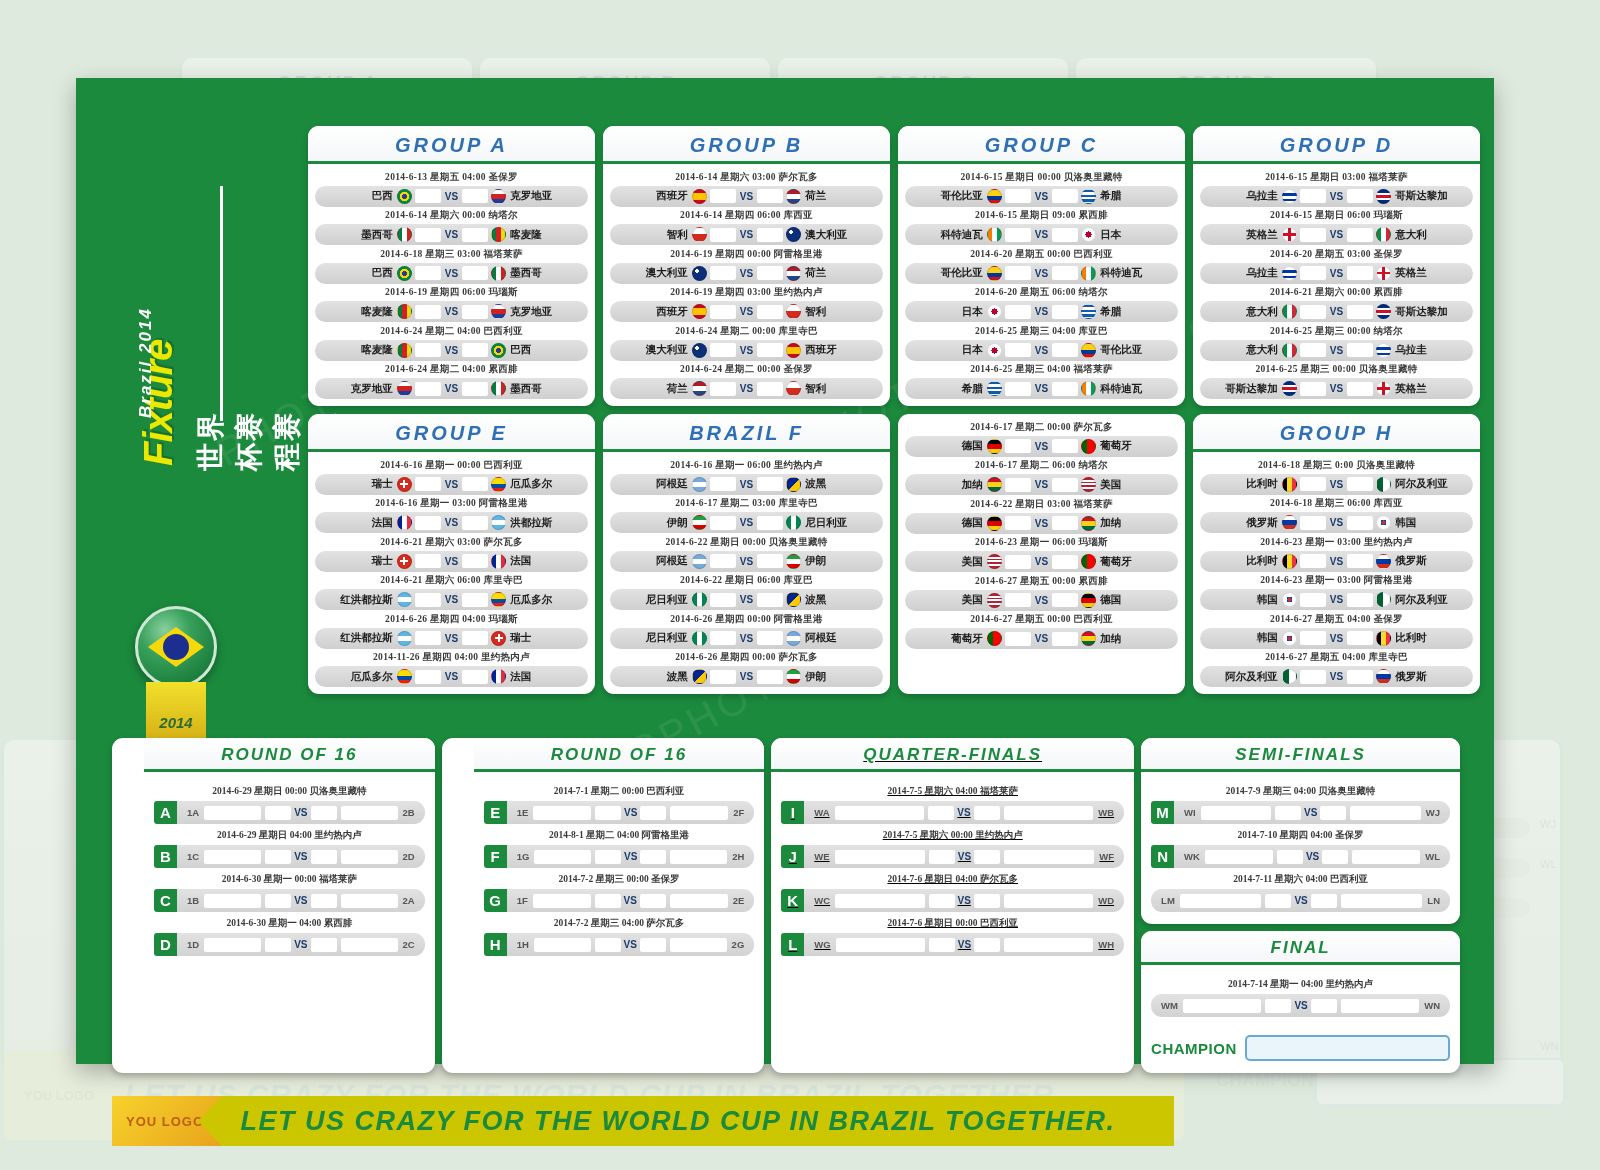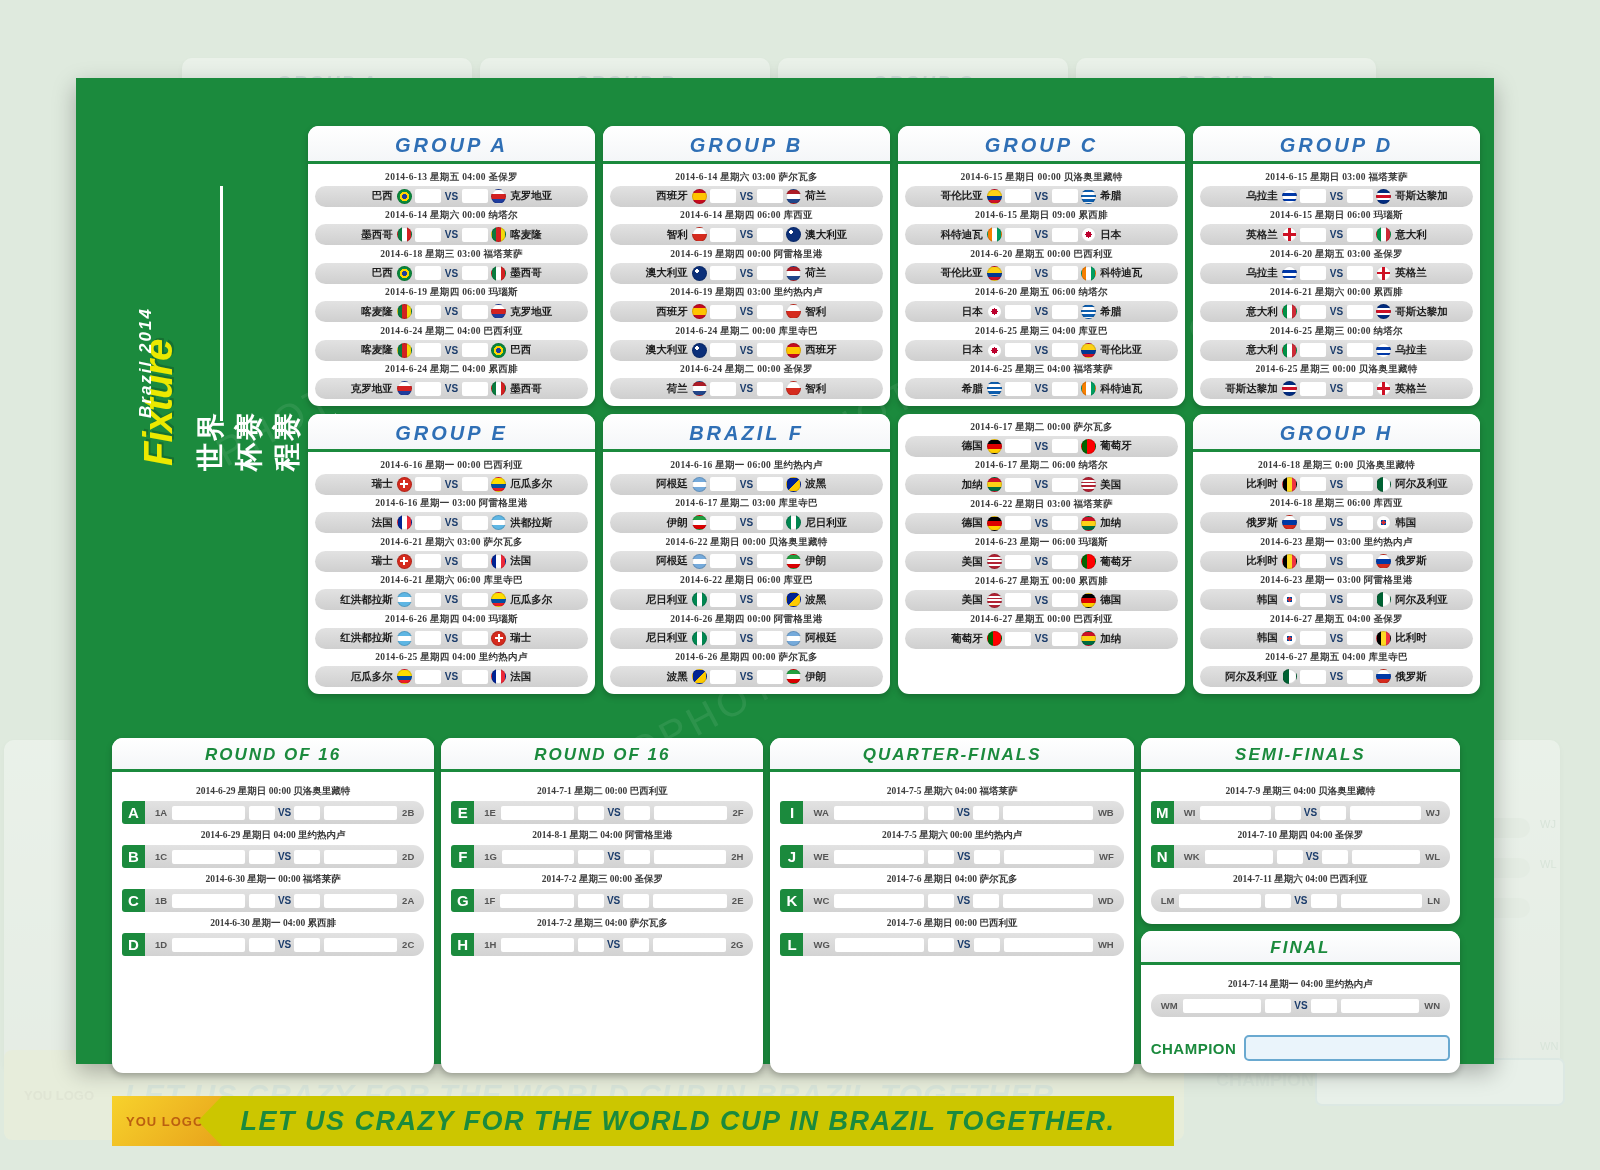--- a/index.html
+++ b/index.html
@@ -178,22 +178,22 @@
     flex:0 0 auto; padding:0 1px;
   }
 
   
   #knockout{ position:absolute; left:36px; top:660px; width:1348px; display:flex; gap:7px; }
   .ko-card{
     background:#fff; border-radius:11px;
     box-shadow:0 3px 6px rgba(0,0,0,.22);
     overflow:hidden;
   }
-  .ko-w-r16{ width:330px; }
-  .ko-w-qf{ width:372px; }
+  .ko-w-r16{ width:330px;padding-left:32px; }
+  .ko-w-qf{ width:372px;text-decoration:underline; }
   .ko-right{ width:327px; display:flex; flex-direction:column; gap:7px;}
   .ko-head{
     height:34px;line-height:34px;text-align:center;
     font-size:17px;font-weight:bold;font-style:italic;
     color:#1b8a3d; letter-spacing:2px;
     background:linear-gradient(#ffffff,#f4f6f8);
     border-bottom:3px solid #1b8a3d;
   }
   .ko-body{ padding:8px 10px 12px; }
   .ko-date{
@@ -288,20 +288,29 @@
     <span style="left:980px;top:200px;">PHOTOPHOTO.CN</span>
     <span style="left:420px;top:620px;">PHOTOPHOTO.CN</span>
   </div>
 
   <div id="sidebar">
     <div id="title-rule"></div>
     <div class="vert-title" id="title-cn">世界杯赛程赛果表</div>
     <div class="vert-title" id="title-fixture">Fixture</div>
     <div class="vert-title" id="title-brazil">Brazil 2014</div>
 
+    <div id="badge-wrap">
+      <div id="badge-ball">
+        <div id="badge-diamond"></div>
+        <div id="badge-globe"></div>
+      </div>
+      <div id="badge-ribbon">
+        <div id="badge-year">2014</div>
+      </div>
+    </div>
   </div>
 
   <div id="groups">
     <div class="grp-row" id="grp-row-1">
         <div class="group-card">
           <div class="group-head">GROUP A</div>
           <div class="group-body">
             <div class="mdate">2014-6-13 星期五 04:00  圣保罗</div>
             <div class="mrow">
               <div class="t-name t-left">巴西</div>
@@ -637,21 +646,21 @@
               <div class="vs">VS</div>
               <div class="score"></div>
               <div class="flag" style="background: rgb(213, 43, 30);">
                 <div style="position:relative;width:100%;height:100%">
                   <div style="position:absolute;left:42%;top:18%;width:16%;height:64%;background:#fff"></div>
                   <div style="position:absolute;left:18%;top:42%;width:64%;height:16%;background:#fff"></div>
                 </div>
               </div>
               <div class="t-name t-right">瑞士</div>
             </div>
-            <div class="mdate">2014-6-25 星期四 04:00  里约热内卢</div>
+            <div class="mdate">2014-11-26 星期四 04:00  里约热内卢</div>
             <div class="mrow">
               <div class="t-name t-left">厄瓜多尔</div>
               <div class="flag" style="background: linear-gradient(rgb(255, 221, 0) 0px, rgb(255, 221, 0) 50%, rgb(3, 78, 162) 50%, rgb(3, 78, 162) 75%, rgb(237, 28, 36) 75%);"></div>
               <div class="score"></div>
               <div class="vs">VS</div>
               <div class="score"></div>
               <div class="flag" style="background: linear-gradient(90deg, rgb(0, 35, 149) 0px, rgb(0, 35, 149) 33%, rgb(255, 255, 255) 33%, rgb(255, 255, 255) 66%, rgb(237, 41, 57) 66%);"></div>
               <div class="t-name t-right">法国</div>
             </div>
           </div>

